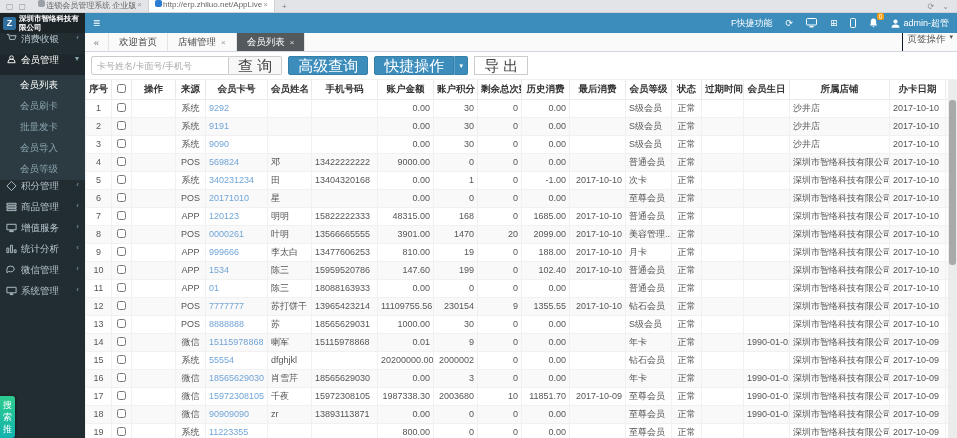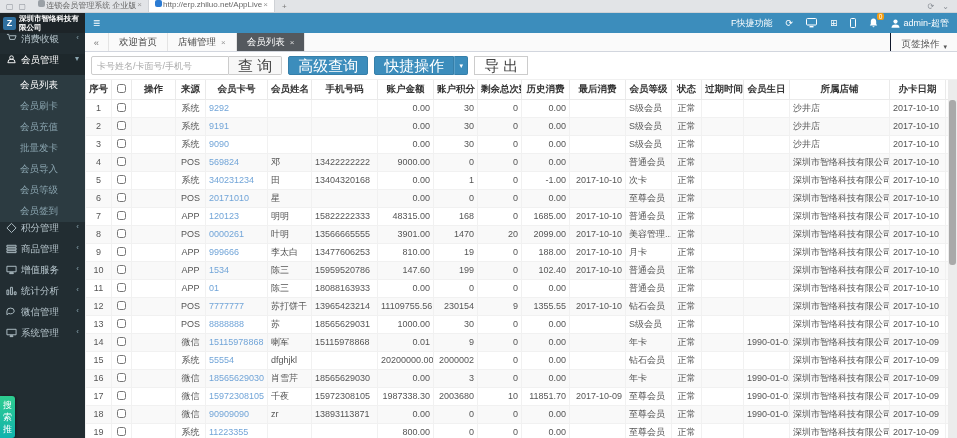--- a/index.html
+++ b/index.html
@@ -43,21 +43,21 @@
 
   .content{flex:1;min-width:0;display:flex;flex-direction:column;background:#fff}
 
   
   .tabstrip{height:19px;background:#fafafa;border-bottom:1px solid #d2d6de;display:flex;align-items:stretch;font-size:9.5px;color:#444}
   .ts-collapse{width:24px;display:flex;align-items:center;justify-content:center;border-right:1px solid #e4e4e4;color:#777;cursor:pointer}
   .page-tab{padding:0 10px;display:flex;align-items:center;gap:5px;border-right:1px solid #e4e4e4;cursor:pointer;white-space:nowrap}
   .page-tab .x{color:#999;font-size:8px}
   .page-tab.active{background:#54595e;color:#fff}
   .page-tab.active .x{color:#ddd}
-  .ts-right{margin-left:auto;display:flex;align-items:flex-end;gap:4px;padding:0 10px;border-left:1px solid #0f172a;color:#555;cursor:pointer}
+  .ts-right{margin-left:auto;display:flex;align-items:flex-start;gap:4px;padding:0 4px;border-left:1px solid #0f172a;color:#555;cursor:pointer}
 
   
   .toolbar{height:28px;display:flex;align-items:center;padding:0 6px;gap:0;border-bottom:1px solid #f0f0f0;flex:none}
   .search-input{width:138px;height:19px;border:1px solid #ccc;border-radius:2px 0 0 2px;padding:0 5px;font-size:9px;font-family:inherit;color:#555}
   .search-input::placeholder{color:#aaa}
   .btn{height:19px;padding:0 9px;border:1px solid #ccc;background:#fff;color:#444;font-size:15px;font-family:inherit;cursor:pointer;white-space:nowrap}
   .btn-query{border-left:none;border-radius:0 2px 2px 0;background:#f7f7f7}
   .btn-blue{background:#3c8dbc;border-color:#367fa9;color:#fff;border-radius:2px}
   .gap{width:6px;flex:none}
   .split-caret{height:19px;width:14px;background:#3c8dbc;border:1px solid #367fa9;border-left:1px solid #5aa0c8;color:#fff;border-radius:0 2px 2px 0;font-size:7px;display:flex;align-items:center;justify-content:center;cursor:pointer}
@@ -151,25 +151,23 @@
       <div class="side-item active">
         <svg width="11" height="11" viewBox="0 0 12 11">
           <path d="M2 9a3 3 0 0 1 8 0zM6 1.5a2 2 0 1 1 0 4 2 2 0 0 1 0-4" fill="none" stroke="currentColor" stroke-width="1"></path>
         </svg>
         <span>会员管理</span>
         <span class="arrow">▾</span>
       </div>
       <div class="submenu">
         <div class="sub-item active">会员列表</div>
         <div class="sub-item">会员刷卡</div>
-        <div class="sub-item">会员充值</div>
         <div class="sub-item">批量发卡</div>
         <div class="sub-item">会员导入</div>
         <div class="sub-item">会员等级</div>
-        <div class="sub-item">会员签到</div>
       </div>
       <div class="side-item">
         <svg width="11" height="11" viewBox="0 0 12 11">
           <path d="M1 6l5-5 5 5-5 5z" fill="none" stroke="currentColor" stroke-width="1"></path>
         </svg>
         <span>积分管理</span>
         <span class="arrow">‹</span>
       </div>
       <div class="side-item">
         <svg width="11" height="11" viewBox="0 0 12 11">

